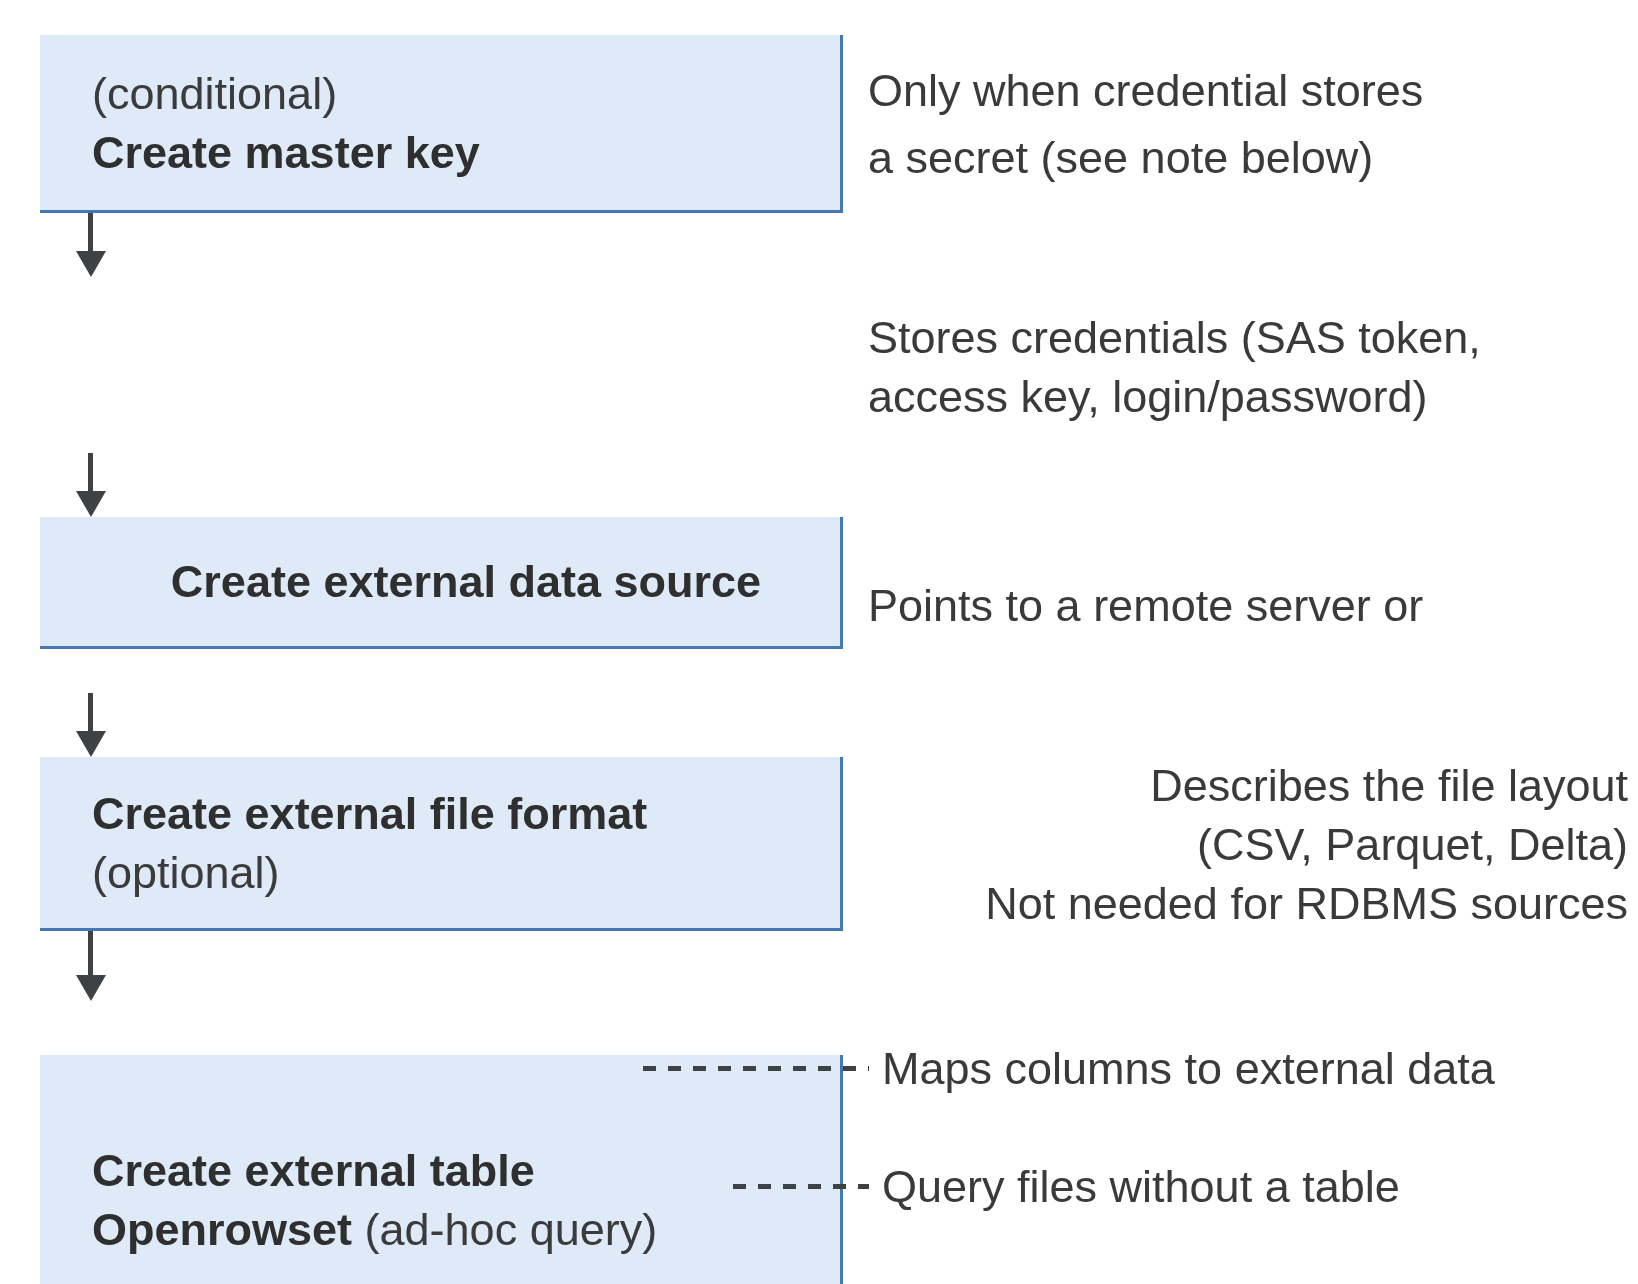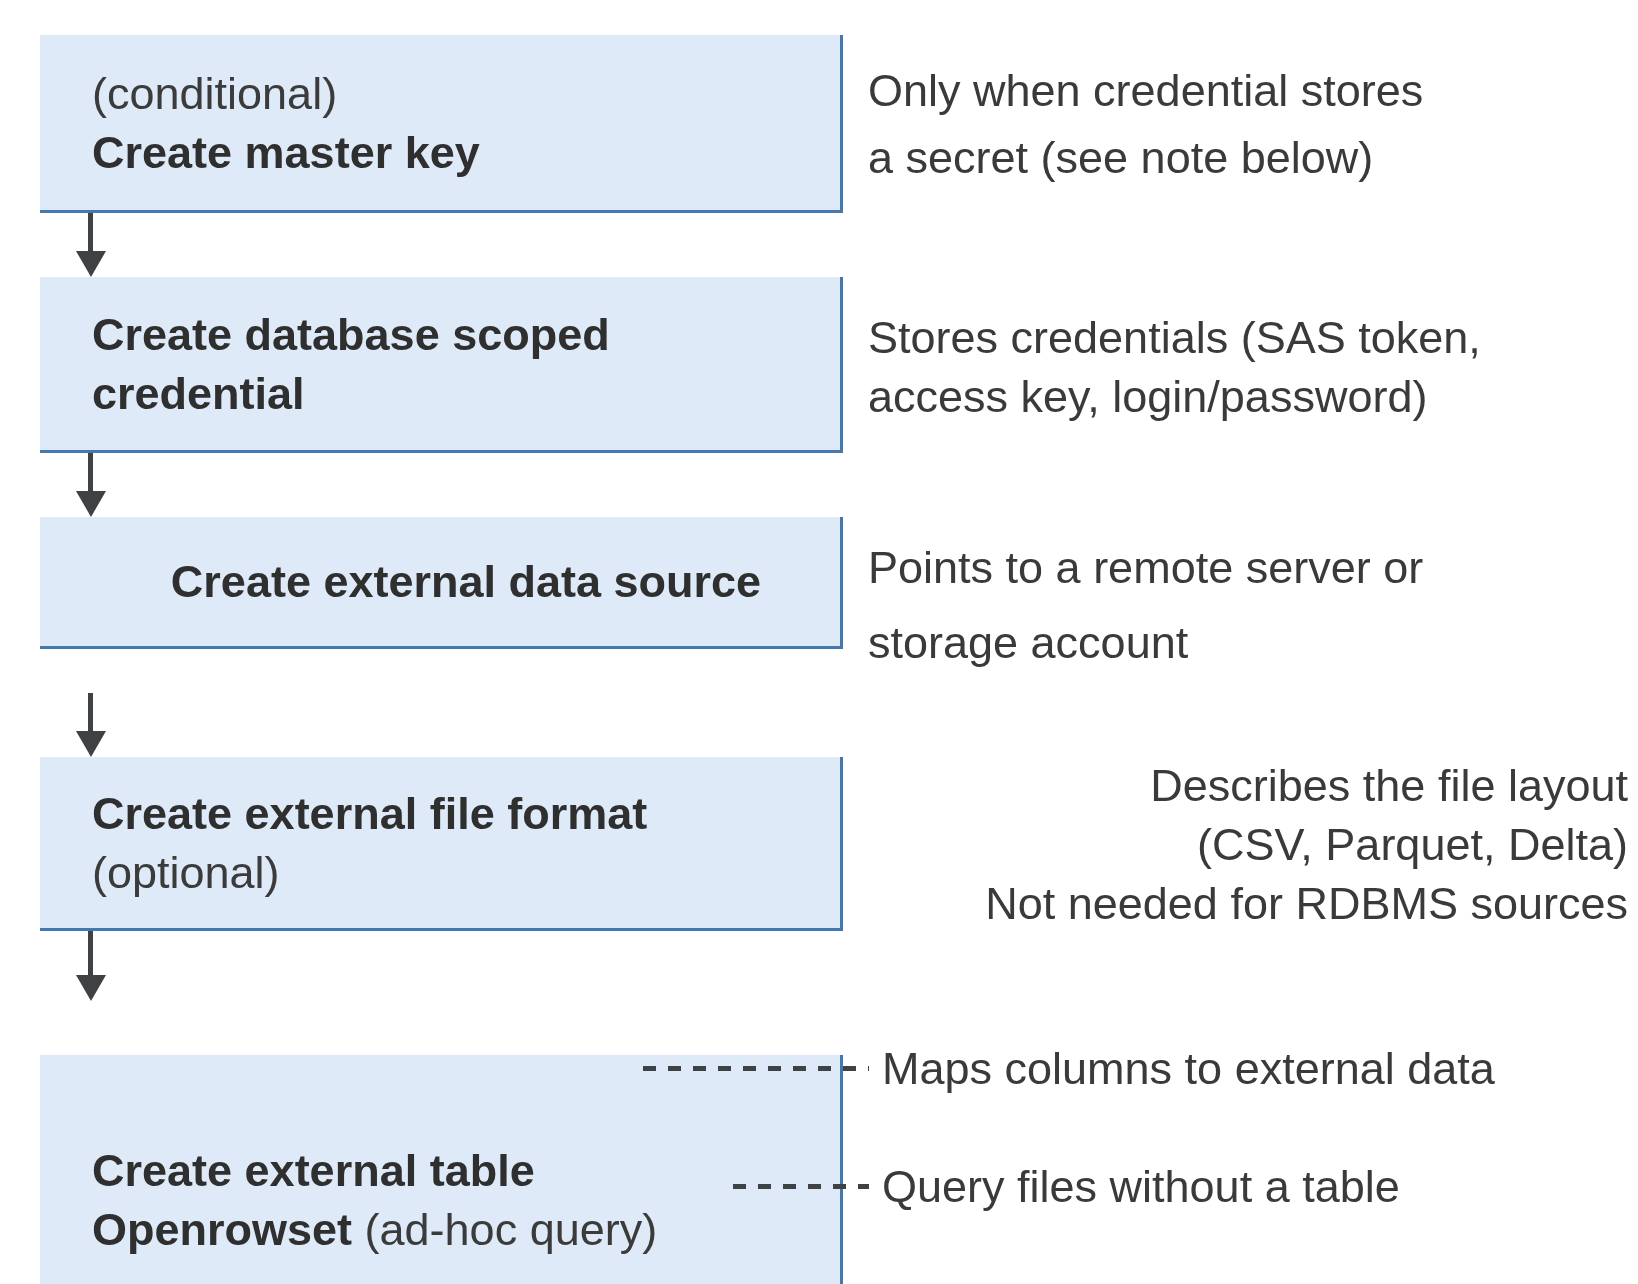--- a/index.html
+++ b/index.html
@@ -62,24 +62,20 @@
 <div class="canvas">
 
   <div class="flow-box box-1">
     <div class="box-line"><span class="seg-b"></span><span class="seg-r">(conditional)</span></div>
     <div class="box-line"><span class="seg-b">Create master key</span><span class="seg-r"></span></div>
   </div>
 
   <div class="arrow-stem stem-1"></div>
   <div class="arrow-head head-1"></div>
 
-  <div class="flow-box box-2">
-    <div class="box-line"><span class="seg-b">Create database scoped</span><span class="seg-r"></span></div>
-    <div class="box-line"><span class="seg-b">credential</span><span class="seg-r"></span></div>
-  </div>
 
   <div class="arrow-stem stem-2"></div>
   <div class="arrow-head head-2"></div>
 
   <div class="flow-box box-3">
     <div class="box-line"><span class="seg-b">Create external data source</span><span class="seg-r"></span></div>
   </div>
 
   <div class="arrow-stem stem-3"></div>
   <div class="arrow-head head-3"></div>
@@ -105,21 +101,20 @@
     <div>a secret (see note below)</div>
   </div>
 
   <div class="annotation ann-2">
     <div>Stores credentials (SAS token,</div>
     <div>access key, login/password)</div>
   </div>
 
   <div class="annotation ann-3">
     <div>Points to a remote server or</div>
-    <div>storage account</div>
   </div>
 
   <div class="annotation ann-4">
     <div>Describes the file layout</div>
     <div>(CSV, Parquet, Delta)</div>
     <div>Not needed for RDBMS sources</div>
   </div>
 
   <div class="annotation ann-5a">
     <div>Maps columns to external data</div>

